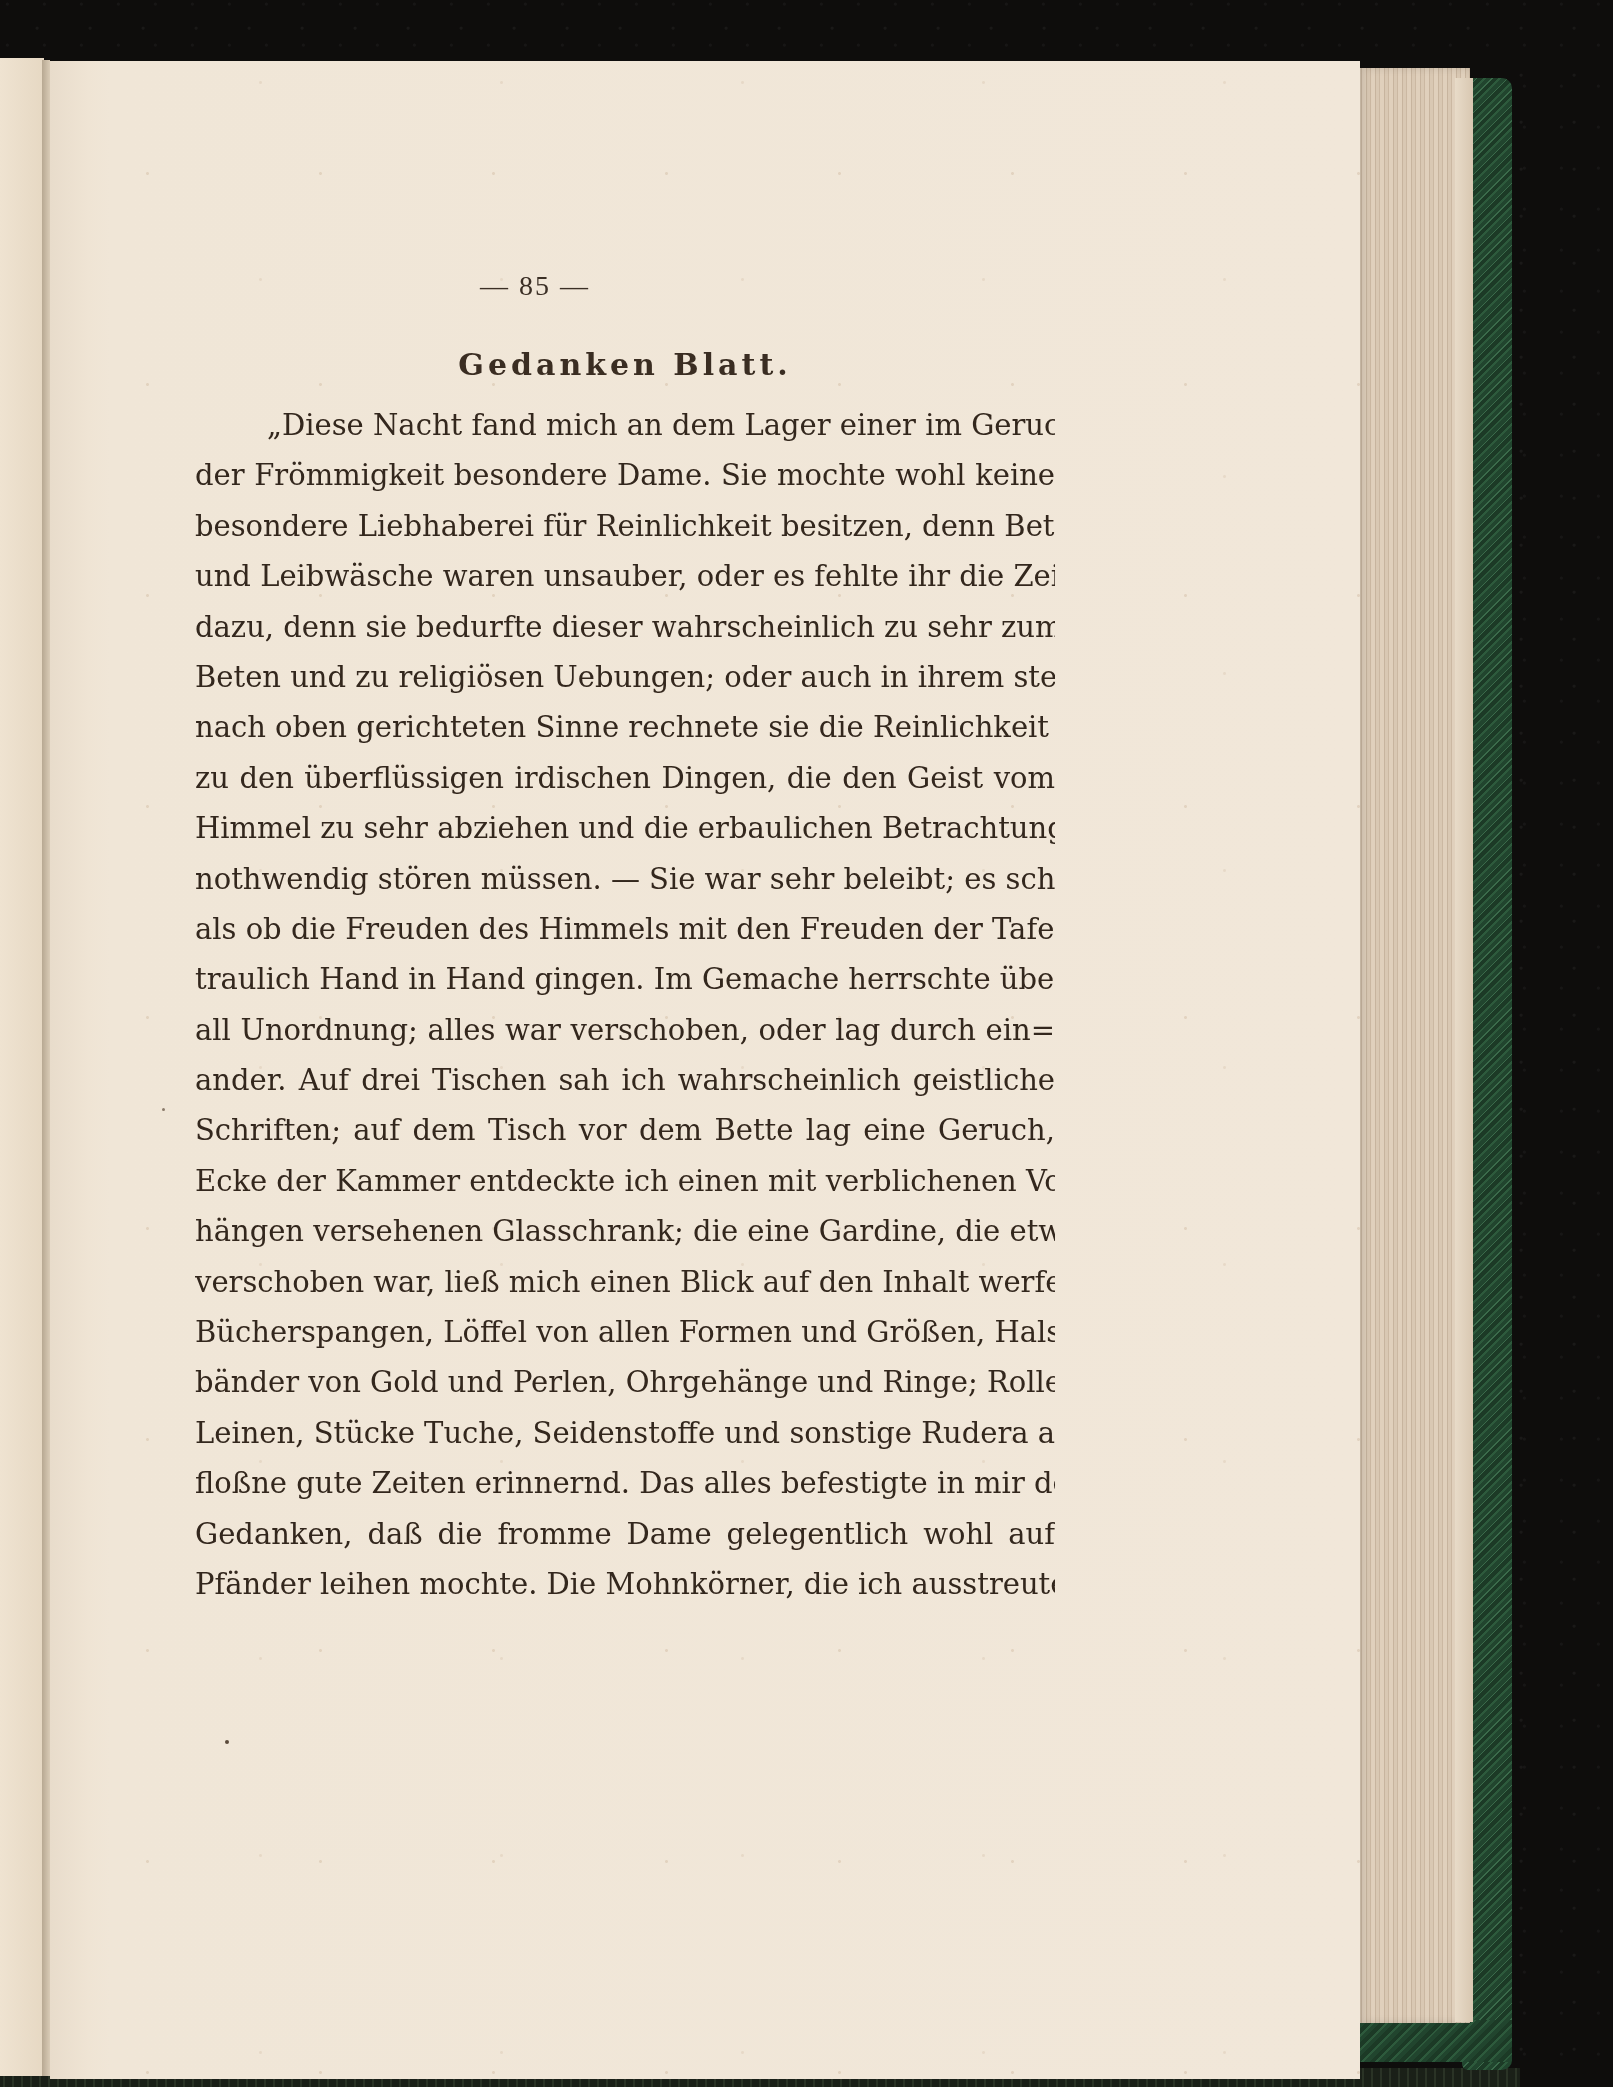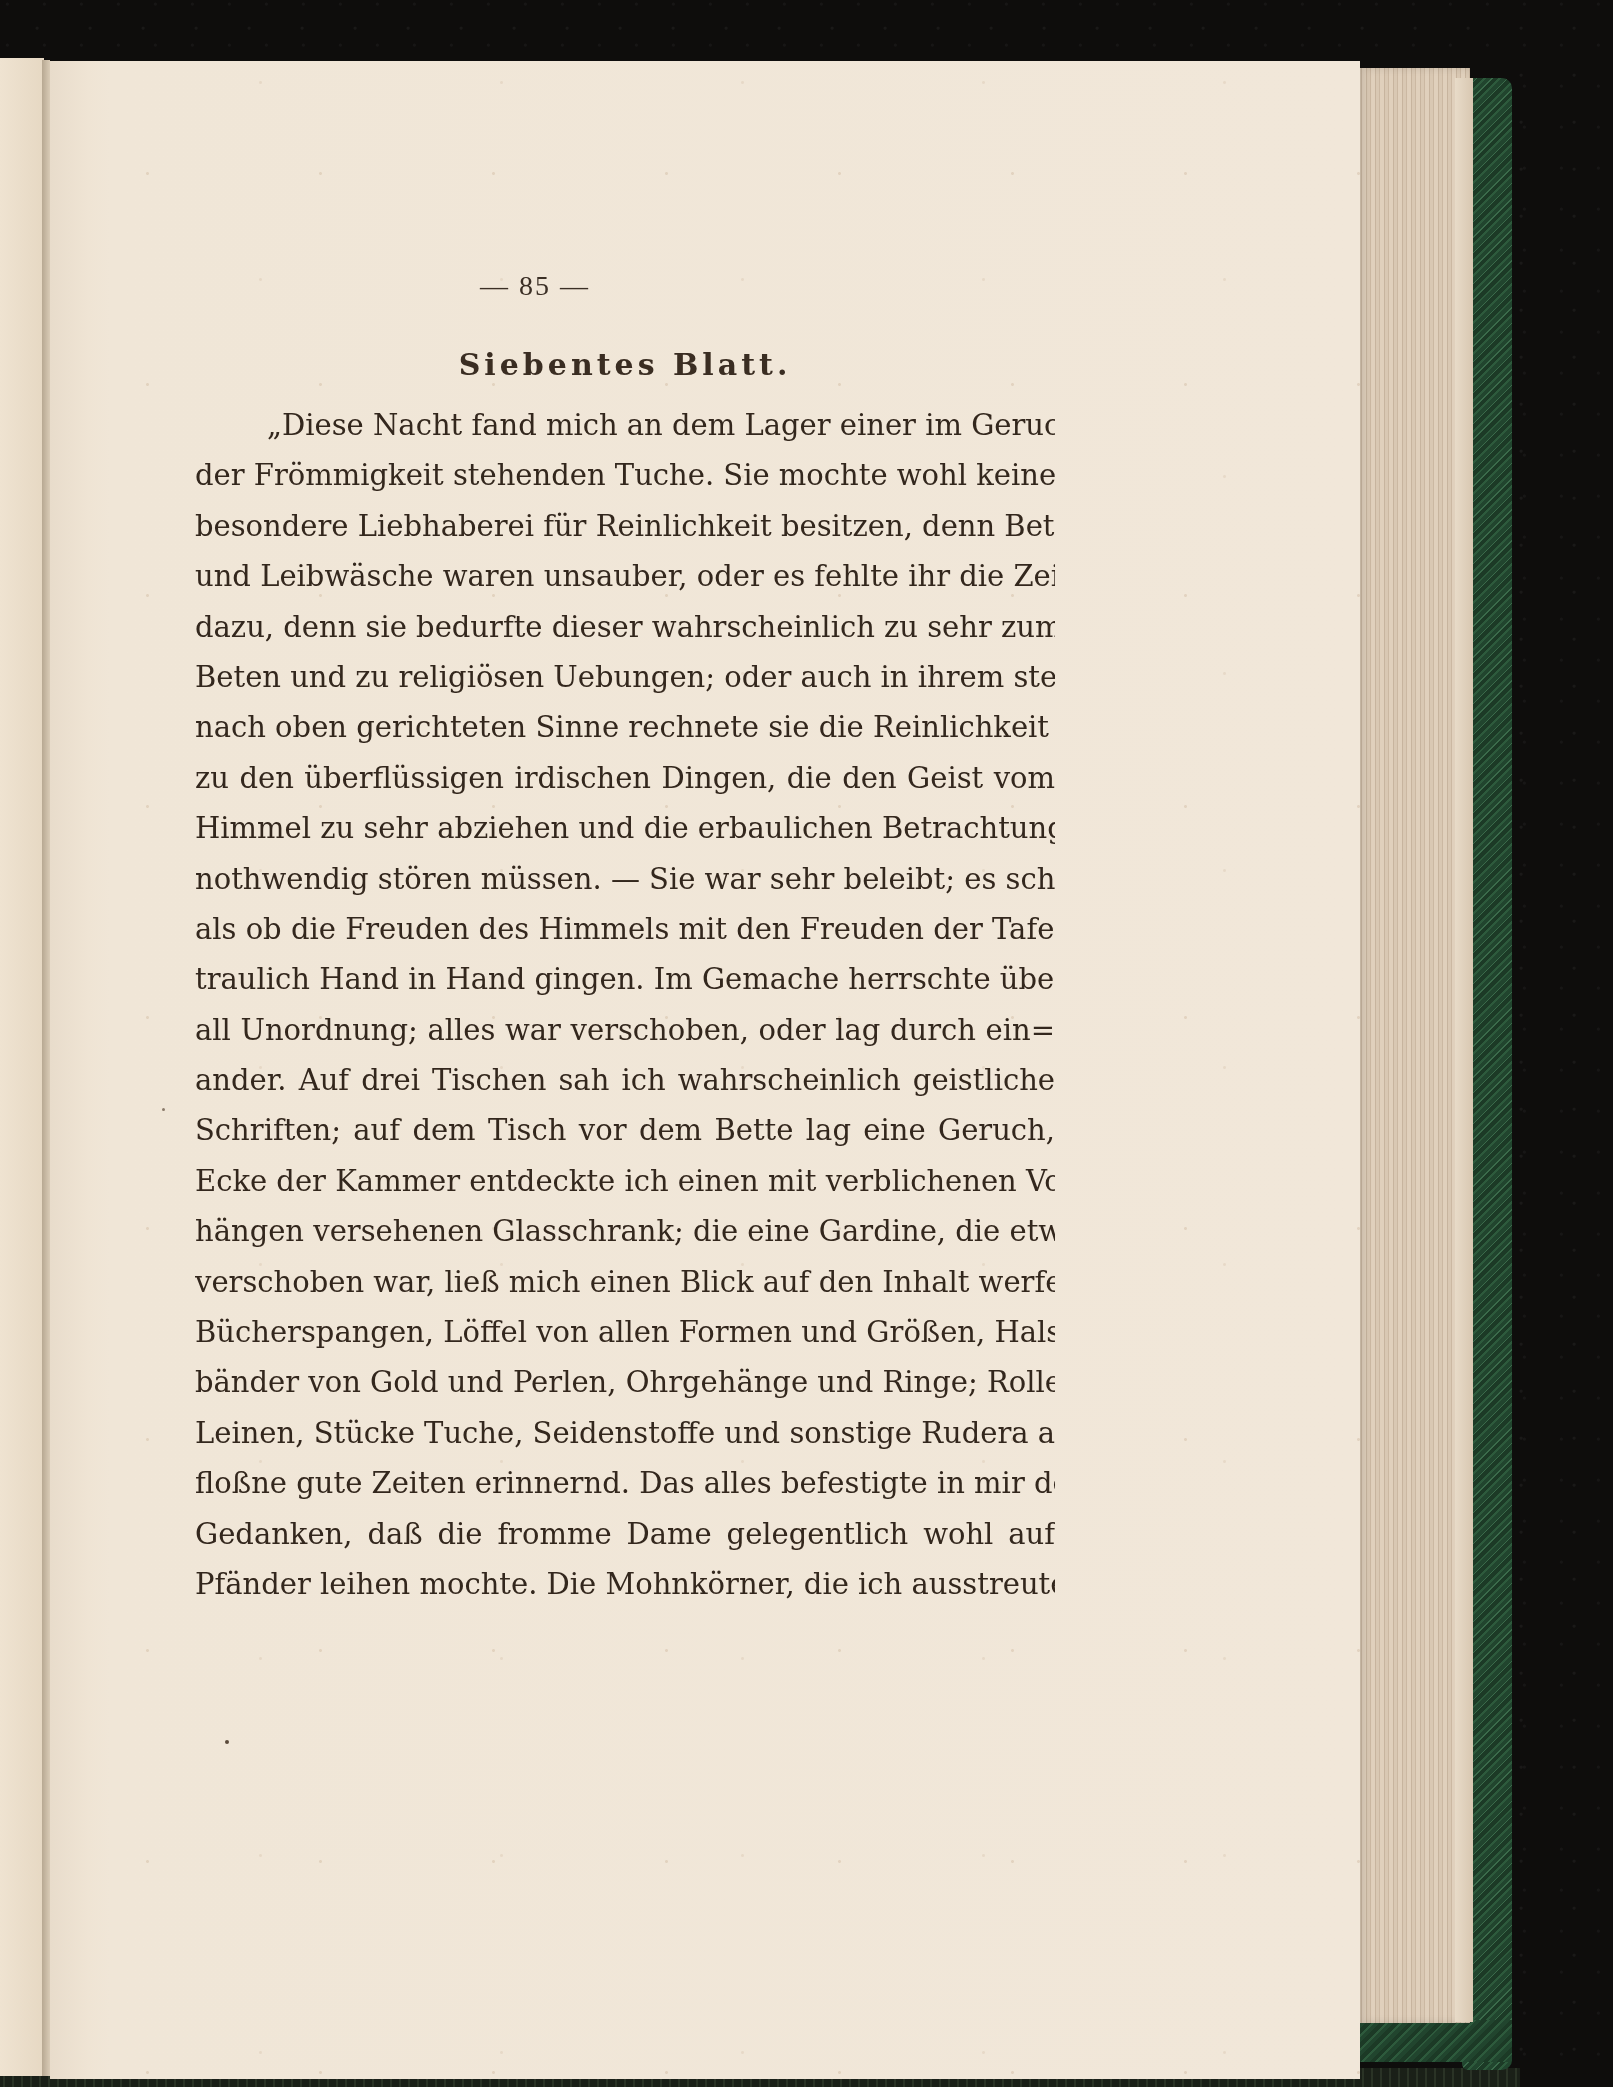--- a/index.html
+++ b/index.html
@@ -103,24 +103,24 @@
 <div class="page-edges"></div>
 <div class="page-edges-tip"></div>
 <div class="facing-page"></div>
 <div class="gutter-line"></div>
 
 <div class="page">
 </div>
 
 <div class="text-block">
   <div class="page-number">— 85 —</div>
-  <div class="heading">Siebentes Blatt.</div>
+  <div class="heading">Gedanken Blatt.</div>
   <div class="lines">
     <div class="line indent">„Diese Nacht fand mich an dem Lager einer im Geruch</div>
-    <div class="line">der Frömmigkeit stehenden Tuche.  Sie mochte wohl keine</div>
+    <div class="line">der Frömmigkeit besondere Dame.  Sie mochte wohl keine</div>
     <div class="line">besondere Liebhaberei für Reinlichkeit besitzen, denn Bett=</div>
     <div class="line">und Leibwäsche waren unsauber, oder es fehlte ihr die Zeit</div>
     <div class="line">dazu, denn sie bedurfte dieser wahrscheinlich zu sehr zum</div>
     <div class="line">Beten und zu religiösen Uebungen; oder auch in ihrem stets</div>
     <div class="line">nach oben gerichteten Sinne rechnete sie die Reinlichkeit mit</div>
     <div class="line">zu den überflüssigen irdischen Dingen, die den Geist vom</div>
     <div class="line">Himmel zu sehr abziehen und die erbaulichen Betrachtungen</div>
     <div class="line">nothwendig stören müssen. — Sie war sehr beleibt; es schien,</div>
     <div class="line">als ob die Freuden des Himmels mit den Freuden der Tafel ver=</div>
     <div class="line">traulich Hand in Hand gingen.  Im Gemache herrschte über=</div>

